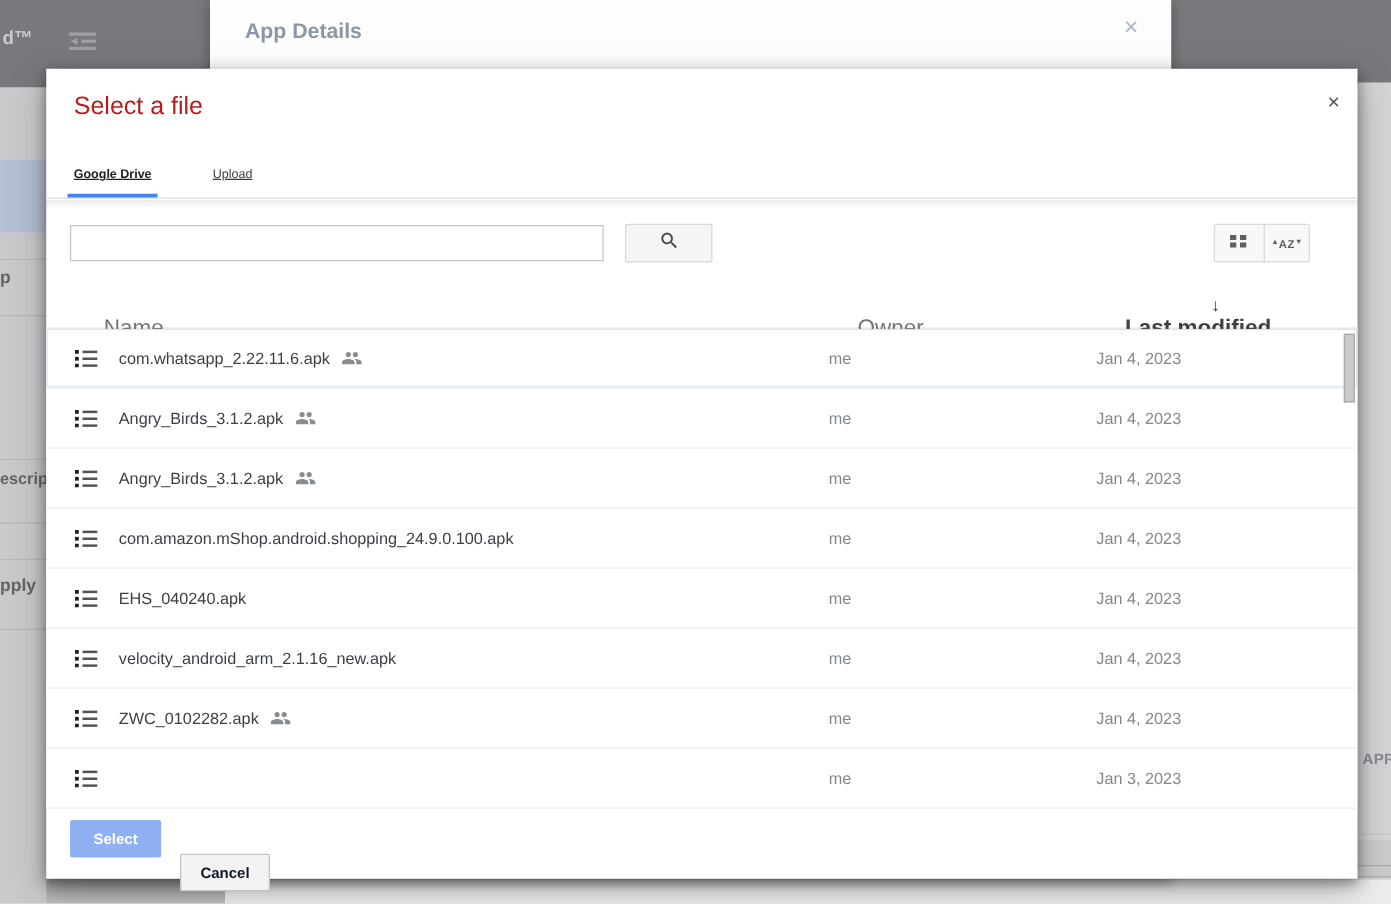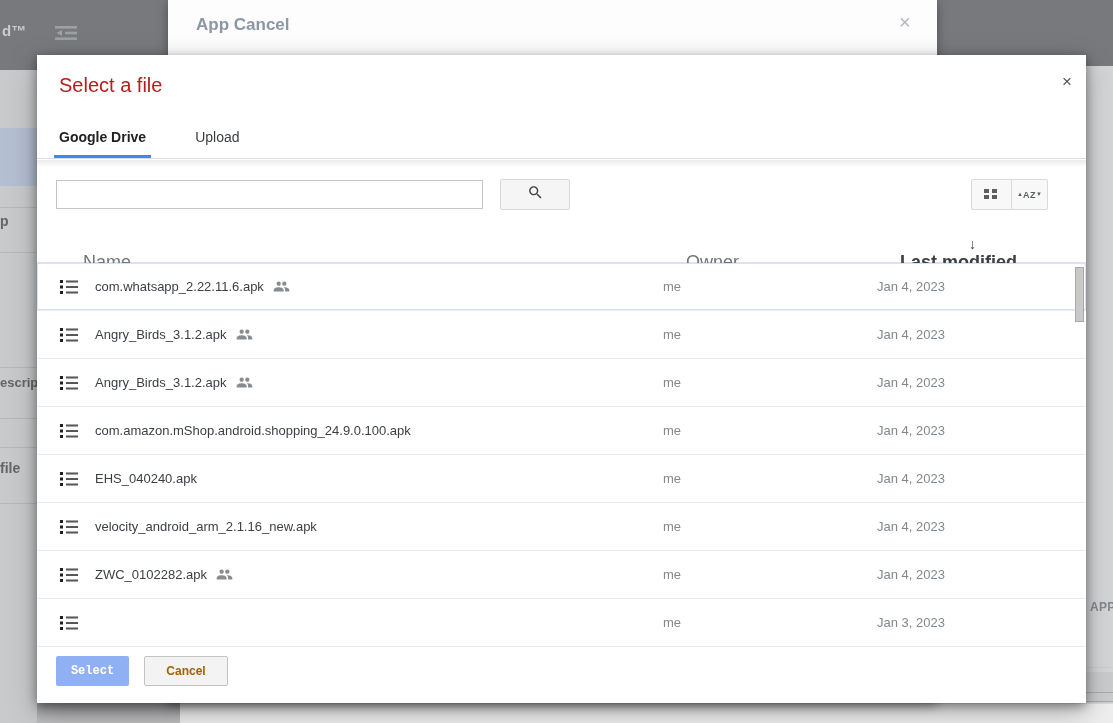--- a/index.html
+++ b/index.html
@@ -30,21 +30,21 @@
   .ad-close { position:absolute; left:731px; top:12px; font-size:20px; color:#b0b7c2; cursor:pointer; line-height:1; }
 
   
   .fp { position:absolute; left:37px; top:55px; width:1049px; height:648px; background:#fff;
         box-shadow:0 3px 10px rgba(0,0,0,.4), 0 10px 28px rgba(0,0,0,.25); }
   .fp-title { position:absolute; left:22px; top:19px; font-size:20px; font-weight:500; color:#b91c1c; }
   .fp-close { position:absolute; right:14px; top:18px; font-size:17px; color:#555; cursor:pointer; line-height:1; }
 
   .fp-tabs { position:absolute; left:0; top:55px; width:100%; height:49px; border-bottom:1px solid #dadce0;
              display:flex; align-items:flex-end; padding-left:17px; }
-  .tab { font-size:14px; padding:0 5px 13px 5px; color:#3a3d41; cursor:pointer; }
+  .tab { font-size:10px; padding:0 5px 13px 5px; color:#3a3d41; cursor:pointer;text-decoration:underline; }
   .tab.active { font-weight:bold; color:#202124; border-bottom:3px solid #4285f4; padding-bottom:10px; }
   .tab + .tab { margin-left:39px;margin-top:44px; }
   .tab-shadow { position:absolute; left:0; top:105px; width:100%; height:7px;
                 background:linear-gradient(rgba(0,0,0,.08), rgba(0,0,0,0)); }
 
   .fp-search-input { position:absolute; left:19px; top:125px; width:427px; height:29px;
                      border:1px solid #c4c6c8; background:#fff; font-size:13px; padding:0 8px; outline:none; }
   .fp-search-btn { position:absolute; left:463px; top:124px; width:70px; height:31px; background:#f5f5f5;
                    border:1px solid #d8d8d8; border-radius:2px; display:flex; align-items:center;
                    justify-content:center; cursor:pointer; }
@@ -72,23 +72,23 @@
   .row-owner, .row-date { position:absolute; top:0; height:100%; display:flex; align-items:center;
                           font-size:13px; color:#83888d; }
   .row-owner { left:626px; }
   .row-date { left:840px; }
 
   .fp-scrollthumb { position:absolute; left:1038px; top:212px; width:9px; height:55px;
                     background:#c9c9c9; border:1px solid #a8a8a8; }
 
   .fp-select-btn { position:absolute; left:19px; top:601px; width:73px; height:30px; background:#8fb0f2;
                    border:none; border-radius:2px; color:#fff; font-weight:bold; font-size:12px;
-                   font-family:Liberation Mono, monospace; cursor:default; }
-  .fp-cancel-btn { position:absolute; left:107px; top:601px; width:84px; height:30px; background:#f3f3f3;
-                   border:1px solid #c3c3c3; border-radius:2px; color:#a16207; font-weight:bold; font-size:12px;
+                   font-family:Liberation Sans, sans-serif; cursor:default; }
+  .fp-cancel-btn { position:absolute; left:107px; top:628px; width:72px; height:30px; background:#f3f3f3;
+                   border:1px solid #c3c3c3; border-radius:2px; color:#0f172a; font-weight:bold; font-size:12px;
                    font-family:"Liberation Sans", sans-serif; cursor:pointer; }
 </style>
 </head>
 <body>
 
 <div id="app">
 
   <div class="topbar">
     <span class="logo-frag">d™</span>
     <span class="indent-icon">
@@ -105,36 +105,36 @@
 
   <div class="left-strip">
     <div class="blue-band"></div>
     <div class="lp-line" style="top:137px"></div>
     <div class="lp-label" style="top:143px; font-size:14px">p</div>
     <div class="lp-line" style="top:182px"></div>
     <div class="lp-line" style="top:297px"></div>
     <div class="lp-label" style="top:305px; font-size:13px">escript</div>
     <div class="lp-line" style="top:348px"></div>
     <div class="lp-line" style="top:377px"></div>
-    <div class="lp-label" style="top:390px; font-size:14px">file</div>
+    <div class="lp-label" style="top:390px; font-size:14px">pply</div>
     <div class="lp-line" style="top:433px"></div>
   </div>
 
   <div class="right-strip">
     <div class="rp-label">APP</div>
     <div class="rp-line" style="top:601px; background:#cacbcd"></div>
     <div class="rp-line" style="top:626px"></div>
     <div class="rp-line" style="top:635px"></div>
   </div>
 
   <div class="bottom-left"></div>
   <div class="bottom-right"></div>
 
   <div class="app-details">
-    <div class="ad-title">App Cancel</div>
+    <div class="ad-title">App Details</div>
     <div class="ad-close">×</div>
   </div>
 
   <div class="fp">
     <div class="fp-title">Select a file</div>
     <div class="fp-close">×</div>
 
     <div class="fp-tabs">
       <div class="tab active">Google Drive</div>
       <div class="tab">Upload</div>

